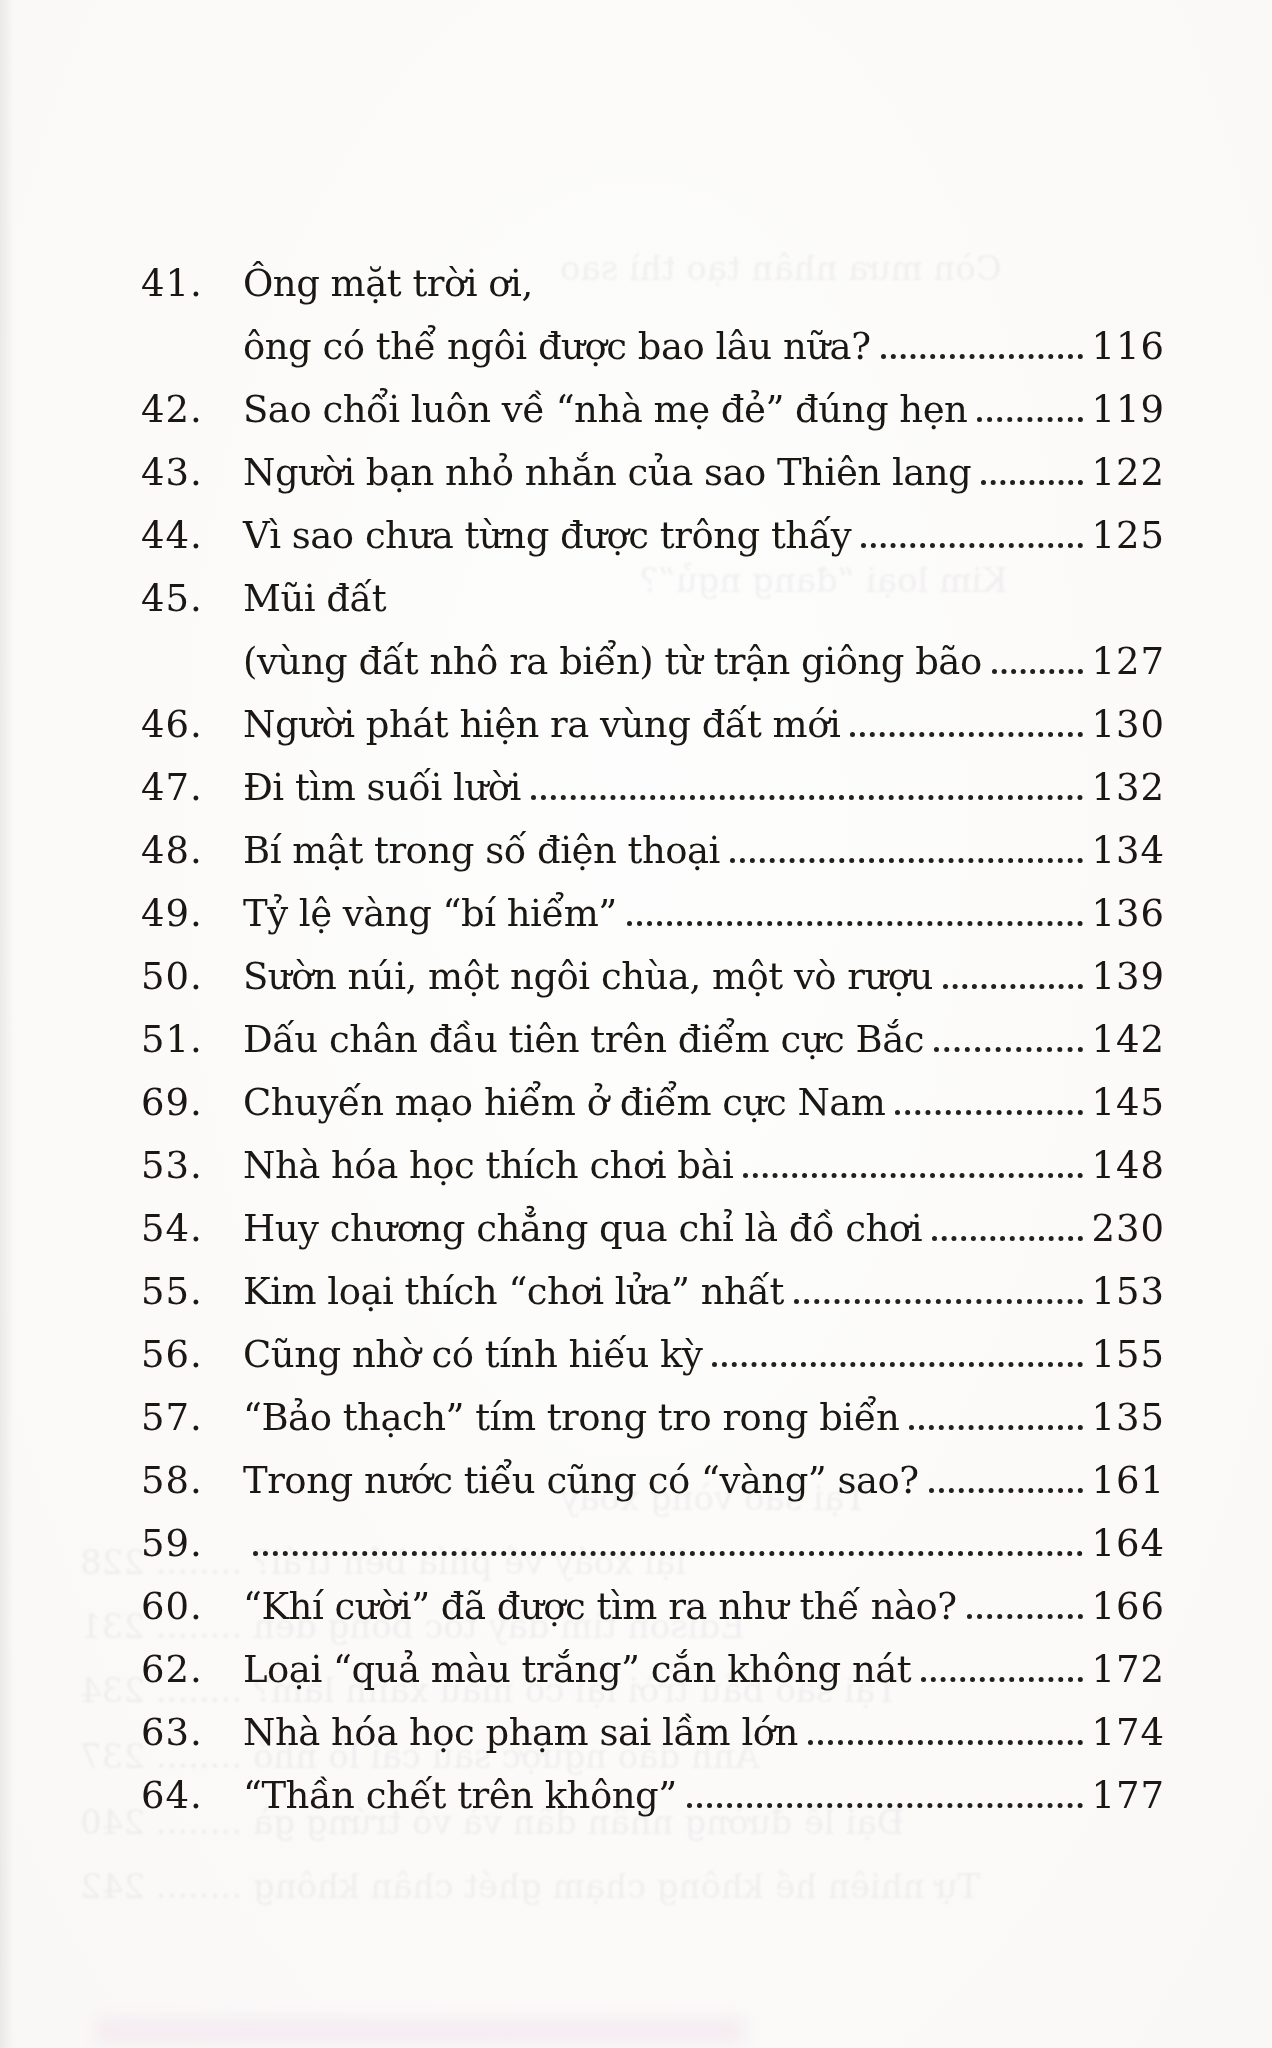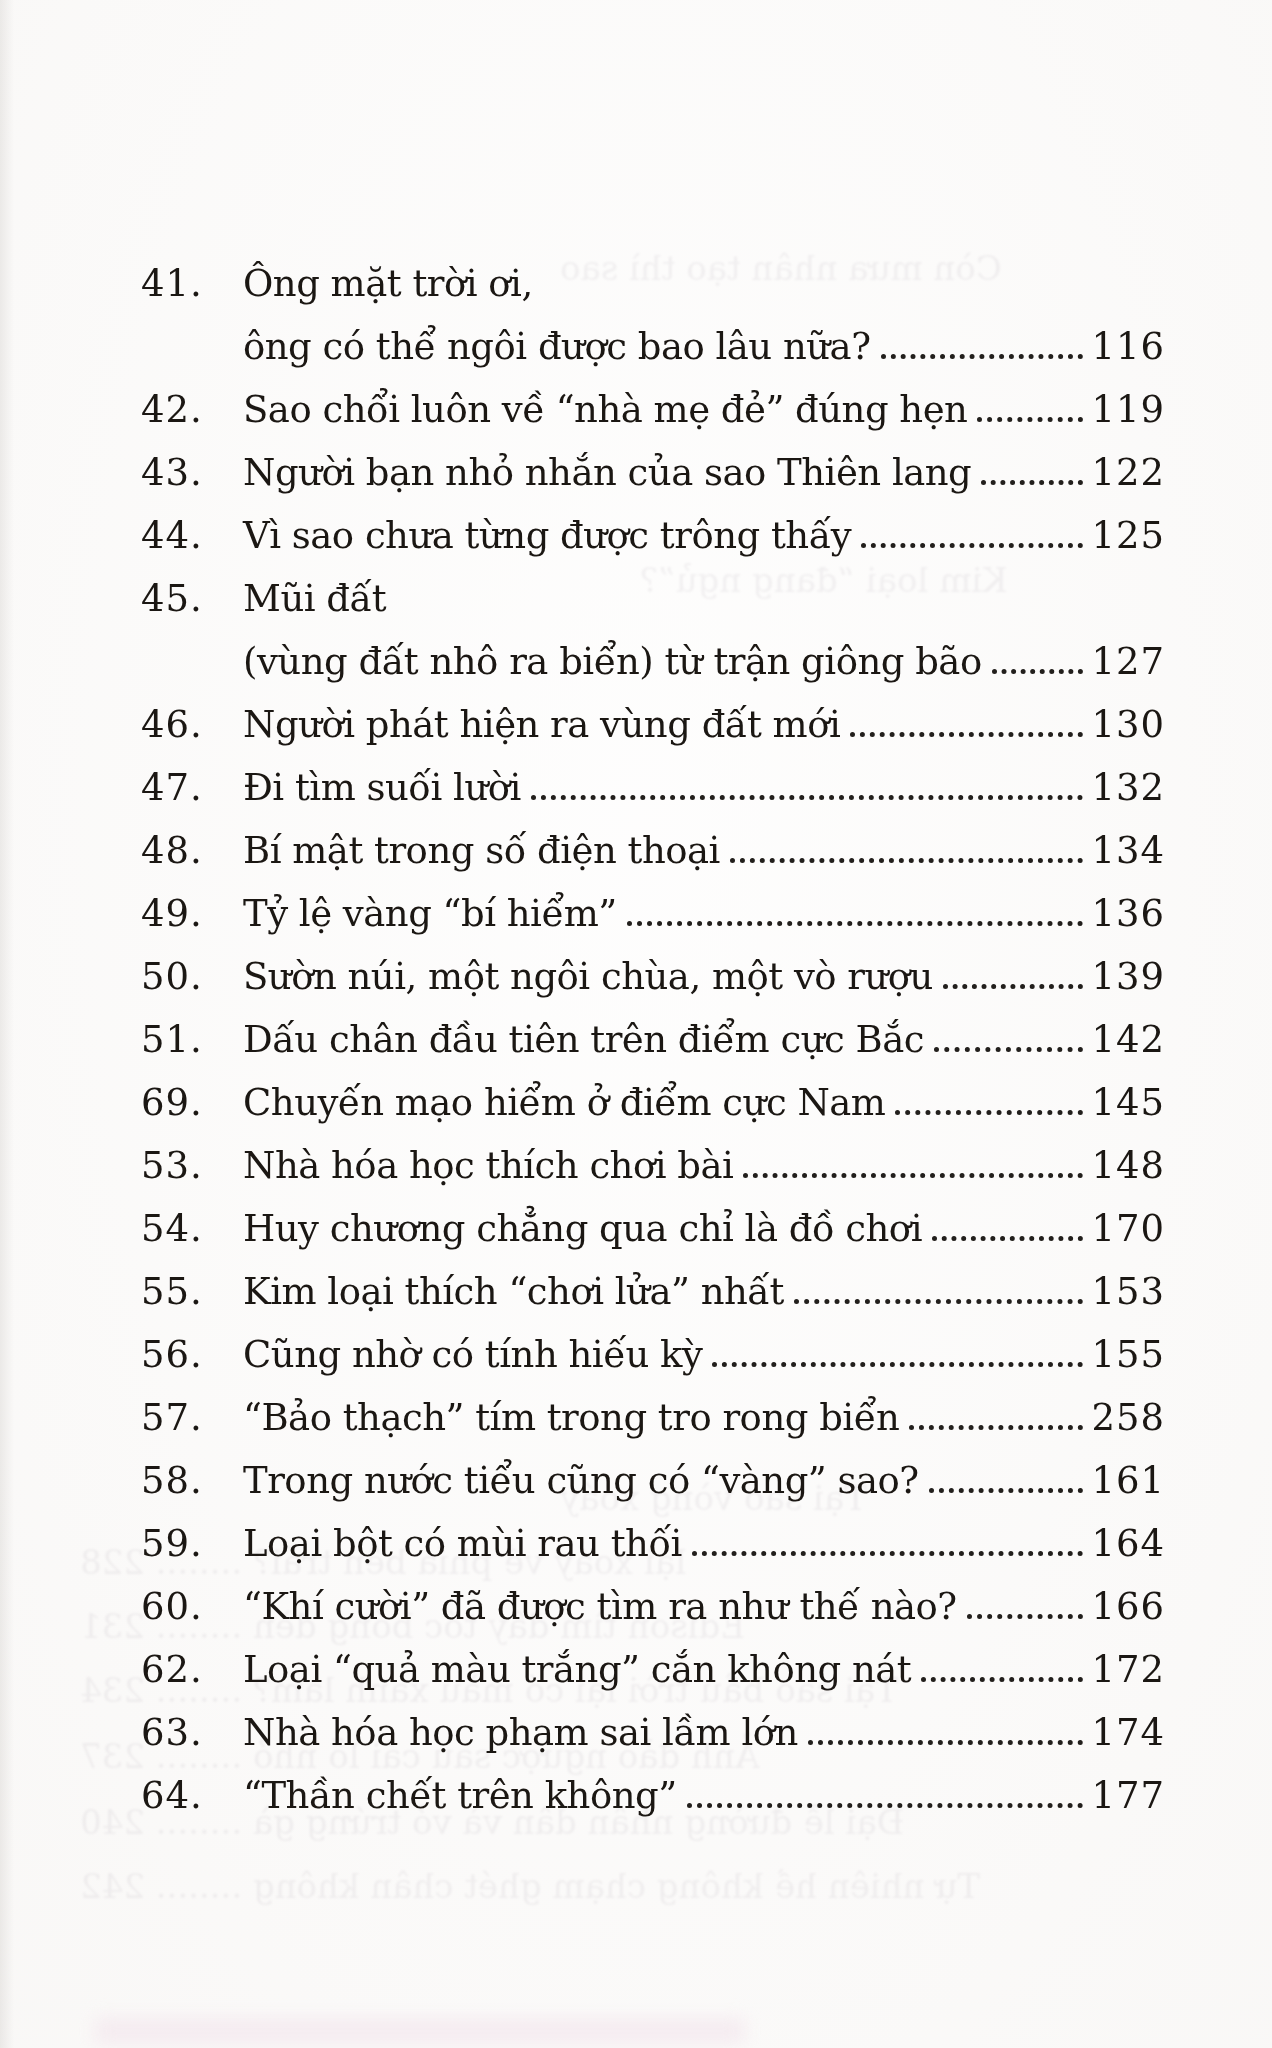--- a/index.html
+++ b/index.html
@@ -184,49 +184,48 @@
       <div class="toc-row">
         <span class="entry-num">53.</span>
         <span class="entry-title">Nhà hóa học thích chơi bài</span>
         <span class="dot-leader"></span>
         <span class="page-num">148</span>
       </div>
       <div class="toc-row">
         <span class="entry-num">54.</span>
         <span class="entry-title">Huy chương chẳng qua chỉ là đồ chơi</span>
         <span class="dot-leader"></span>
-        <span class="page-num">170</span>
+        <span class="page-num">230</span>
       </div>
       <div class="toc-row">
         <span class="entry-num">55.</span>
         <span class="entry-title">Kim loại thích “chơi lửa” nhất</span>
         <span class="dot-leader"></span>
         <span class="page-num">153</span>
       </div>
       <div class="toc-row">
         <span class="entry-num">56.</span>
         <span class="entry-title">Cũng nhờ có tính hiếu kỳ</span>
         <span class="dot-leader"></span>
         <span class="page-num">155</span>
       </div>
       <div class="toc-row">
         <span class="entry-num">57.</span>
         <span class="entry-title">“Bảo thạch” tím trong tro rong biển</span>
         <span class="dot-leader"></span>
-        <span class="page-num">258</span>
+        <span class="page-num">135</span>
       </div>
       <div class="toc-row">
         <span class="entry-num">58.</span>
         <span class="entry-title">Trong nước tiểu cũng có “vàng” sao?</span>
         <span class="dot-leader"></span>
         <span class="page-num">161</span>
       </div>
       <div class="toc-row">
         <span class="entry-num">59.</span>
-        <span class="entry-title">Loại bột có mùi rau thối</span>
         <span class="dot-leader"></span>
         <span class="page-num">164</span>
       </div>
       <div class="toc-row">
         <span class="entry-num">60.</span>
         <span class="entry-title">“Khí cười” đã được tìm ra như thế nào?</span>
         <span class="dot-leader"></span>
         <span class="page-num">166</span>
       </div>
       <div class="toc-row">

